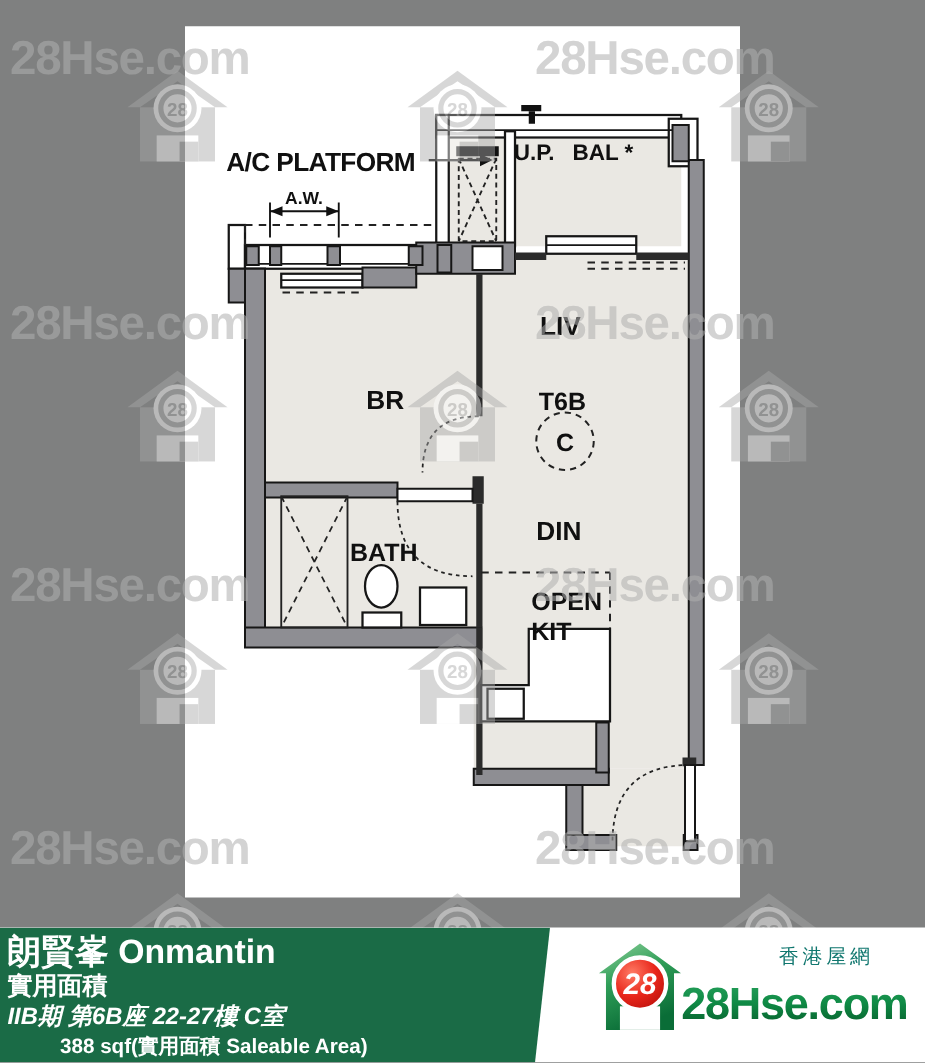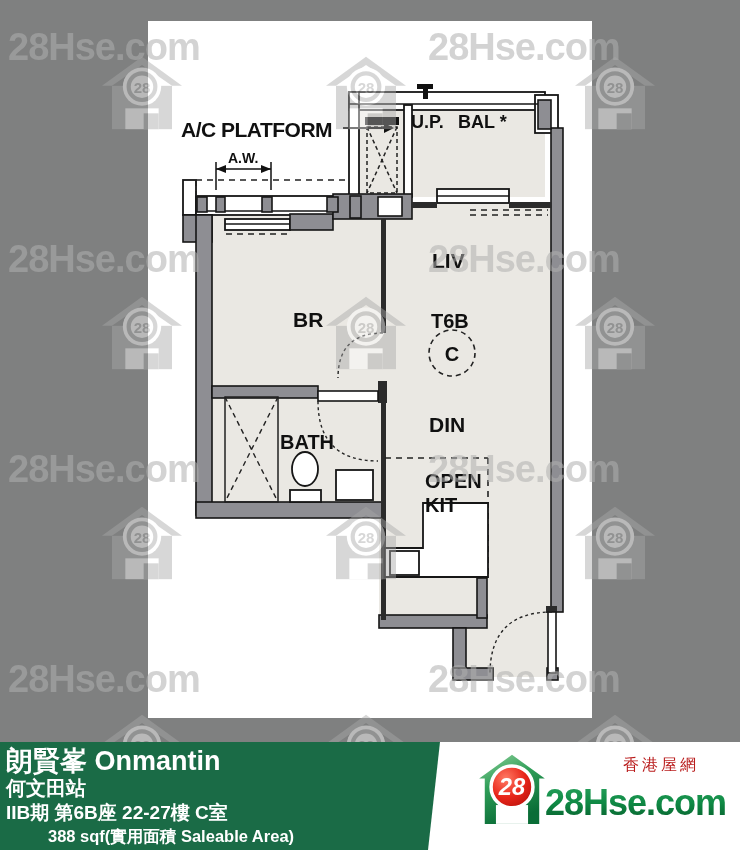--- a/index.html
+++ b/index.html
@@ -12,24 +12,24 @@
   .wm-text{position:absolute;font-weight:bold;font-size:38px;letter-spacing:-1px;
            color:#b0b0b0;opacity:.55;white-space:nowrap;}
   .wm-house{position:absolute;opacity:.45;}
   
   .footer{position:absolute;left:0;top:742px;width:740px;height:108px;background:#ffffff;padding-left:48px;}
   .green-bar{position:absolute;left:0;top:0;width:460px;height:108px;background:#1a6b46;
              clip-path:polygon(0 0,440px 0,428px 108px,0 108px);color:#fff;}
   .gl{position:absolute;left:6px;white-space:nowrap;font-weight:bold;}
   .gl1{top:1px;font-size:27px;}
   .gl2{top:33px;font-size:20px;}
-  .gl3{top:58px;font-size:19px;}
+  .gl3{top:58px;font-size:19px;font-style:italic;}
   .gl4{top:84px;font-size:16.5px;margin-left:42px;}
   .brand{position:absolute;left:477px;top:10px;width:263px;height:96px;}
-  .brand-cn{position:absolute;left:146px;top:3px;font-size:16px;color:#b91c1c;
+  .brand-cn{position:absolute;left:146px;top:3px;font-size:16px;color:#0f766e;
             letter-spacing:3px;white-space:nowrap;}
   .logo-house{position:absolute;left:0;top:0;}
   .brand-word{position:absolute;left:68px;top:28px;}
 </style>
 </head>
 <body>
 
 <div class="stage">
 
   <svg class="plan-svg" width="740" height="742" viewBox="0 0 740 742">
@@ -228,21 +228,21 @@
         <use href="#wmhouse"></use>
       </svg>
     <svg class="wm-house" style="left:573px;top:713px;color:#a8a8a8" width="84" height="80">
         <use href="#wmhouse"></use>
       </svg>
   </div>
 
   <div class="footer">
     <div class="green-bar">
       <div class="gl gl1">朗賢峯 Onmantin</div>
-      <div class="gl gl2">何文田站</div>
+      <div class="gl gl2">實用面積</div>
       <div class="gl gl3">IIB期 第6B座 22-27樓 C室</div>
       <div class="gl gl4">388 sqf(實用面積 Saleable Area)</div>
     </div>
 
     <div class="brand">
       <svg class="logo-house" width="70" height="74" viewBox="0 0 100 106">
         <defs>
           <linearGradient id="gh" x1="0" y1="0" x2="0.4" y2="1">
             <stop offset="0" stop-color="#8fd19b"></stop>
             <stop offset="0.45" stop-color="#2f9e58"></stop>

